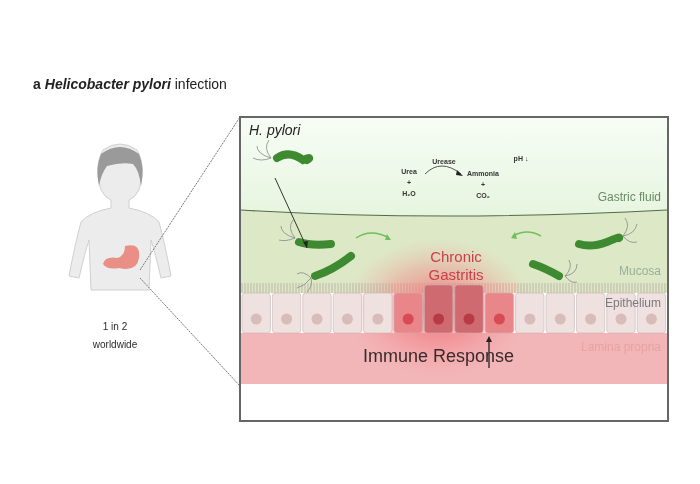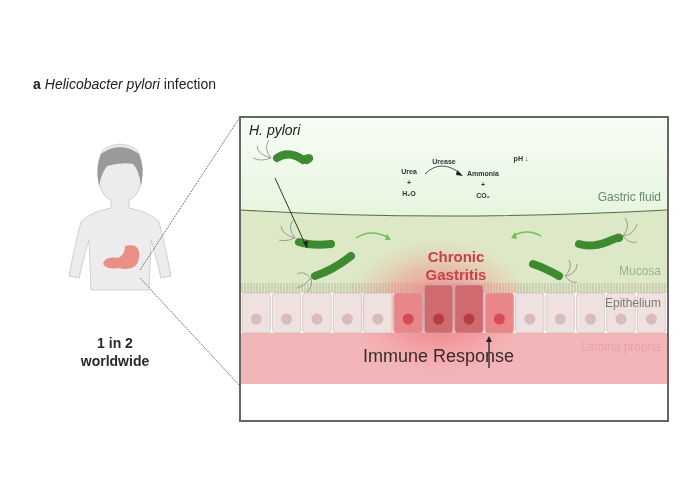--- a/index.html
+++ b/index.html
@@ -1,21 +1,21 @@
 <!DOCTYPE html>
 <html><head>
 <meta charset="utf-8">
 <style>
   html, body { margin:0; padding:0; background:#ffffff; }
   body { width:700px; height:484px; position:relative; overflow:hidden; font-family:"Liberation Sans", sans-serif; }
   .abs { position:absolute; }
   #panel-title { left:33px; top:76px; font-size:14px; color:#222; white-space:nowrap; }
   #panel-title .lbl { font-weight:bold; margin-right:4px; }
-  #panel-title .it { font-style:italic; }
-  #stat { left:60px; top:318px; width:110px; text-align:center; font-weight:bold; font-size:14px; line-height:18px; color:#2a2a2a;margin-top:16px; }
+  #panel-title .it { font-style:italic;font-weight:bold; }
+  #stat { left:60px; top:318px; width:110px; text-align:center; font-weight:normal; font-size:10px; line-height:18px; color:#2a2a2a; }
   #frame { left:239px; top:116px; width:430px; height:306px; border:2px solid #666; box-sizing:border-box; overflow:hidden; }
   .layer-label { position:absolute; font-size:12px; white-space:nowrap; }
   .rx { font-size:7px; font-weight:bold; color:#333; position:absolute; text-align:center; white-space:nowrap; }
 </style>
 </head>
 <body>
 
 <div id="panel-title" class="abs">
   <span class="lbl">a</span><span class="it">Helicobacter pylori</span> <span>infection</span>
 </div>
@@ -271,19 +271,19 @@
   <div class="rx" style="left:222px;top:52px;width:40px">Ammonia</div>
   <div class="rx" style="left:232px;top:63px;width:20px">+</div>
   <div class="rx" style="left:232px;top:74px;width:20px">CO₂</div>
   <div class="rx" style="left:268px;top:37px;width:24px">pH ↓</div>
 
   <div class="layer-label" style="right:6px;top:72px;color:#6a8a64">Gastric fluid</div>
   <div class="layer-label" style="right:6px;top:146px;color:#9aae98">Mucosa</div>
   <div class="layer-label" style="right:6px;top:178px;color:#7a7a7a">Epithelium</div>
   <div class="layer-label" style="right:6px;top:222px;color:#e8a2a4">Lamina propria</div>
 
-  <div class="abs" style="left:160px;top:130px;width:110px;text-align:center;font-weight:bold;font-size:15px;line-height:18px;color:#c8404a">
+  <div class="abs" style="left:160px;top:130px;width:110px;text-align:center;font-weight:normal;font-size:15px;line-height:18px;color:#c8404a">
     <div>Chronic</div>
     <div>Gastritis</div>
   </div>
 
   <div class="abs" style="left:122px;top:228px;font-size:18px;color:#3a2a2a">Immune Response</div>
 </div>
 
 </body></html>

